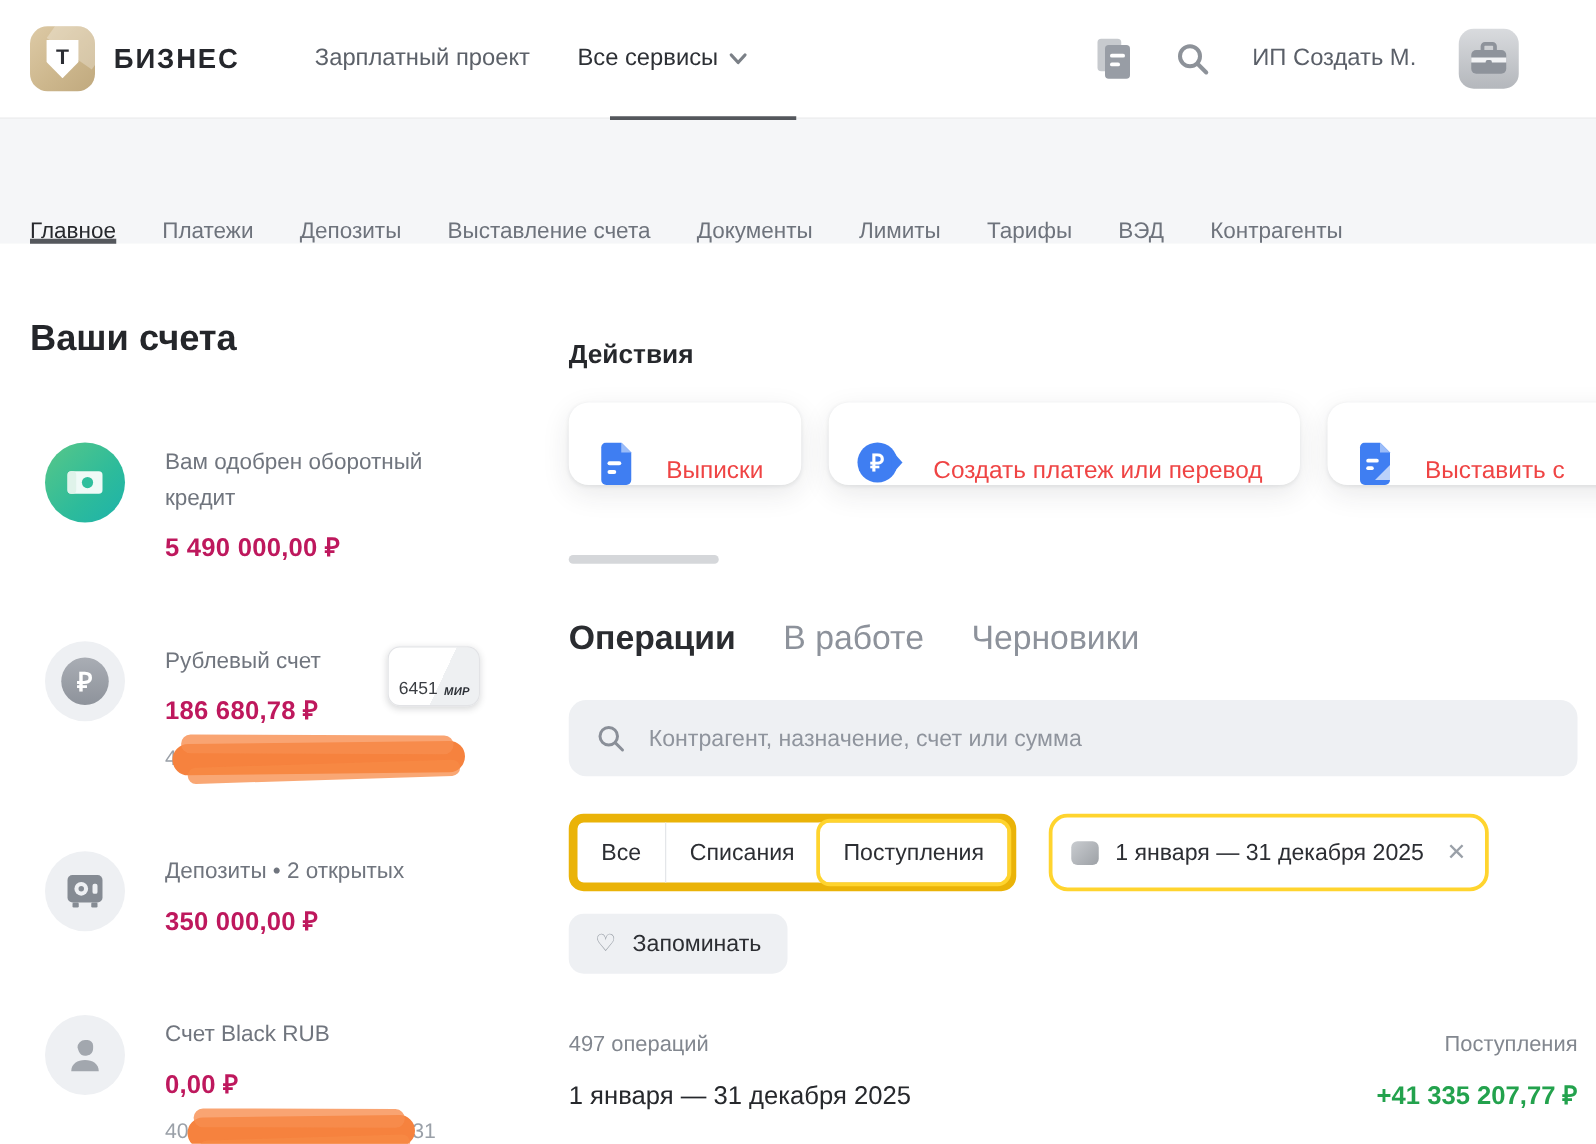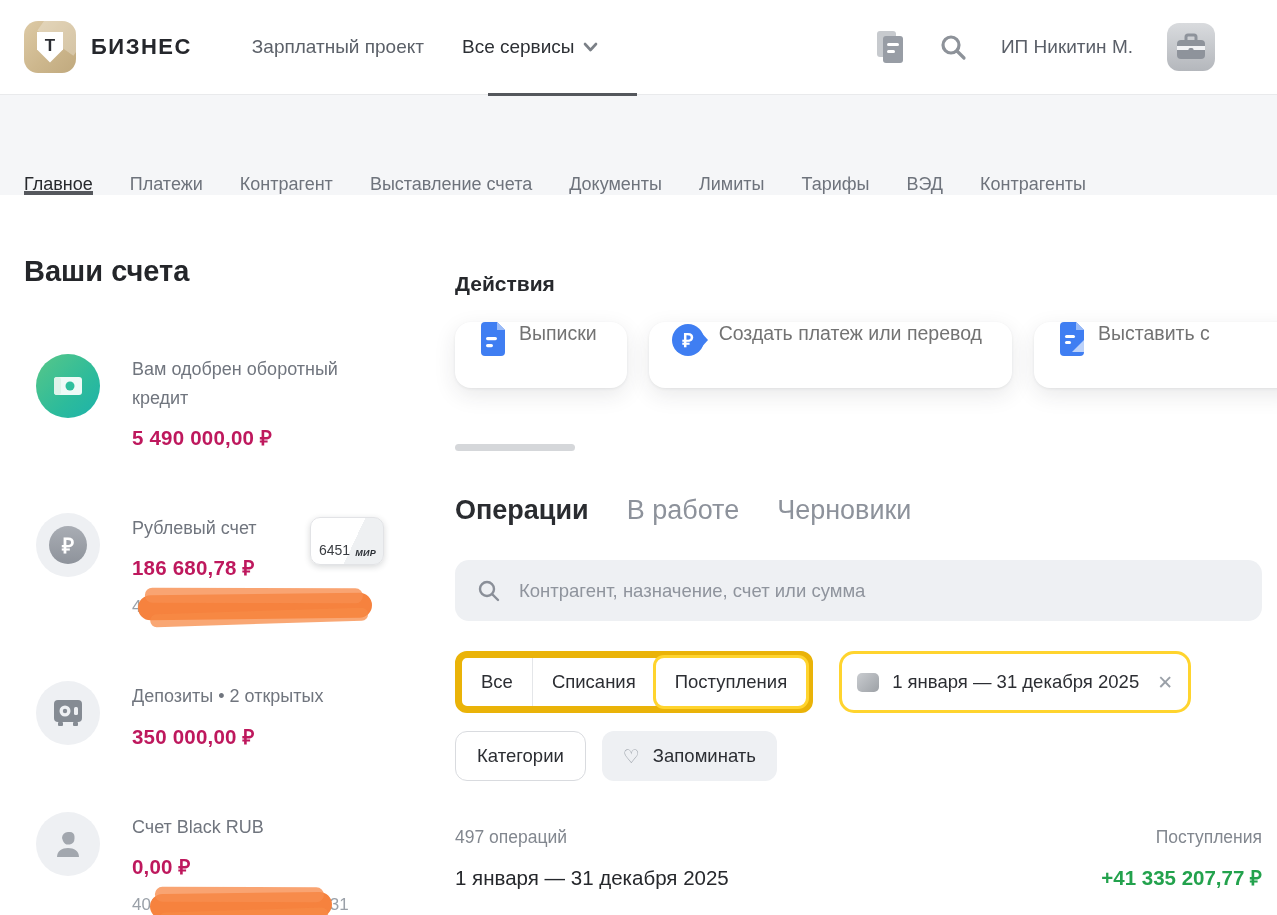--- a/index.html
+++ b/index.html
@@ -93,22 +93,22 @@
   .scr-1 { width:234px; margin-left:-3px; }
   .scr-2 { width:182px; margin-left:-10px; margin-right:-12px; }
 
   
   .right-col { flex:1; padding:77px 0 0 24px; }
   .sec-title { font-size:21px; font-weight:bold; color:#26282c; margin:0; }
   .actions { display:flex; gap:22px; margin-top:26px; }
   .action-btn {
     background:#fff; border-radius:16px; height:66px; flex:none; cursor:pointer;
     box-shadow:0 7px 22px rgba(35,38,45,.10), 0 1px 3px rgba(35,38,45,.07);
-    display:flex; align-items:flex-start; gap:10px; padding:0 30px 0 22px;
-    font-size:19.5px; color:#737373; white-space:nowrap;
+    display:flex; align-items:flex-end; gap:24px; padding:0 30px 0 22px;
+    font-size:19.5px; color:#ef4444; white-space:nowrap;
   }
   .action-btn.clip { width:270px; overflow:hidden; padding-right:0; }
 
   .pill-divider { width:120px; height:7px; border-radius:4px; background:#d5d7da; margin-top:56px; }
 
   .op-tabs { display:flex; gap:38px; margin-top:44px; align-items:baseline; font-size:27px; color:#8d929b; }
   .op-tab { cursor:pointer; }
   .op-tab.active { color:#2a2c30; font-weight:bold; }
 
   .search {
@@ -174,36 +174,36 @@
         <rect x="12" y="13" width="12" height="3" rx="1.5" fill="#fff"></rect>
         <rect x="12" y="20" width="8" height="3" rx="1.5" fill="#fff"></rect>
       </svg>
     </div>
     <div class="hicon">
       <svg width="28" height="28" viewBox="0 0 28 28">
         <circle cx="12" cy="12" r="8" fill="none" stroke="#8d9299" stroke-width="3.2"></circle>
         <line x1="18" y1="18" x2="25" y2="25" stroke="#8d9299" stroke-width="3.2" stroke-linecap="round"></line>
       </svg>
     </div>
-    <div class="profile-name">ИП Никитин М.</div>
+    <div class="profile-name">ИП Создать М.</div>
     <div class="avatar">
       <svg width="30" height="28" viewBox="0 0 30 28">
         <rect x="1" y="7" width="28" height="19" rx="4" fill="#8e939b"></rect>
         <path d="M10 7 v-3 a2 2 0 0 1 2-2 h6 a2 2 0 0 1 2 2 v3" fill="none" stroke="#8e939b" stroke-width="3"></path>
         <rect x="1" y="13" width="28" height="4" fill="#f2f3f5"></rect>
         <rect x="12.5" y="15" width="5" height="4" rx="1.5" fill="#8e939b"></rect>
       </svg>
     </div>
   </div>
 </div>
 
 <div class="navband">
   <div class="navtab active">Главное</div>
   <div class="navtab">Платежи</div>
-  <div class="navtab">Контрагент</div>
+  <div class="navtab">Депозиты</div>
   <div class="navtab">Выставление счета</div>
   <div class="navtab">Документы</div>
   <div class="navtab">Лимиты</div>
   <div class="navtab">Тарифы</div>
   <div class="navtab">ВЭД</div>
   <div class="navtab">Контрагенты</div>
 </div>
 
 <div class="content">
 
@@ -337,21 +337,20 @@
       </div>
 
       <div class="date-chip">
         <span class="cal-icon"></span>
         <span>1 января — 31 декабря 2025</span>
         <span class="x-icon">✕</span>
       </div>
     </div>
 
     <div class="chip-row">
-      <div class="chip-outline">Категории</div>
       <div class="chip-gray">
         <span class="heart-icon">♡</span>
         <span>Запоминать</span>
       </div>
     </div>
 
     <div class="summary">
       <div class="sum-top">
         <span>497 операций</span>
         <span>Поступления</span>

